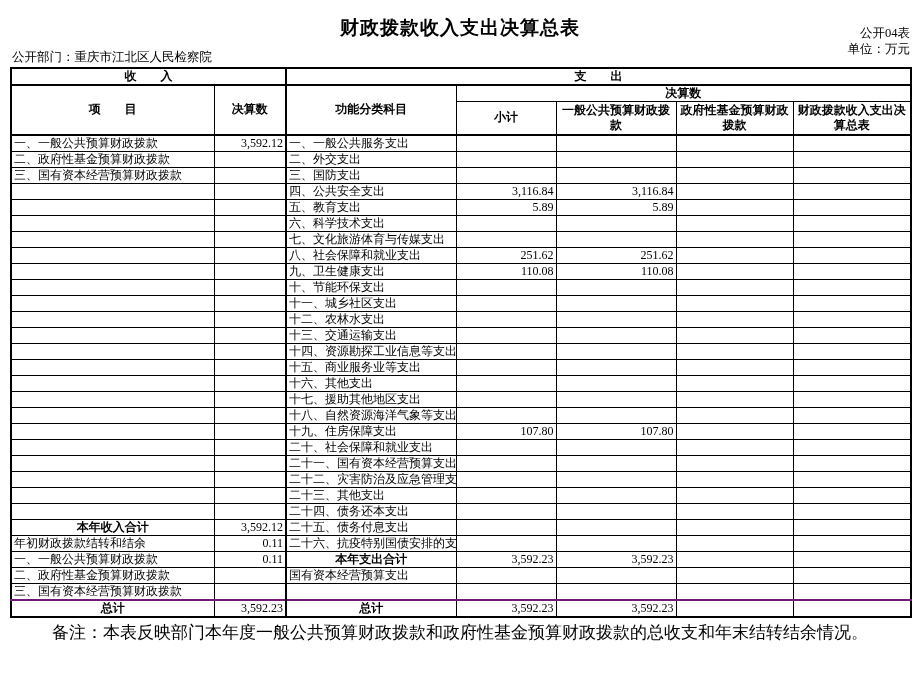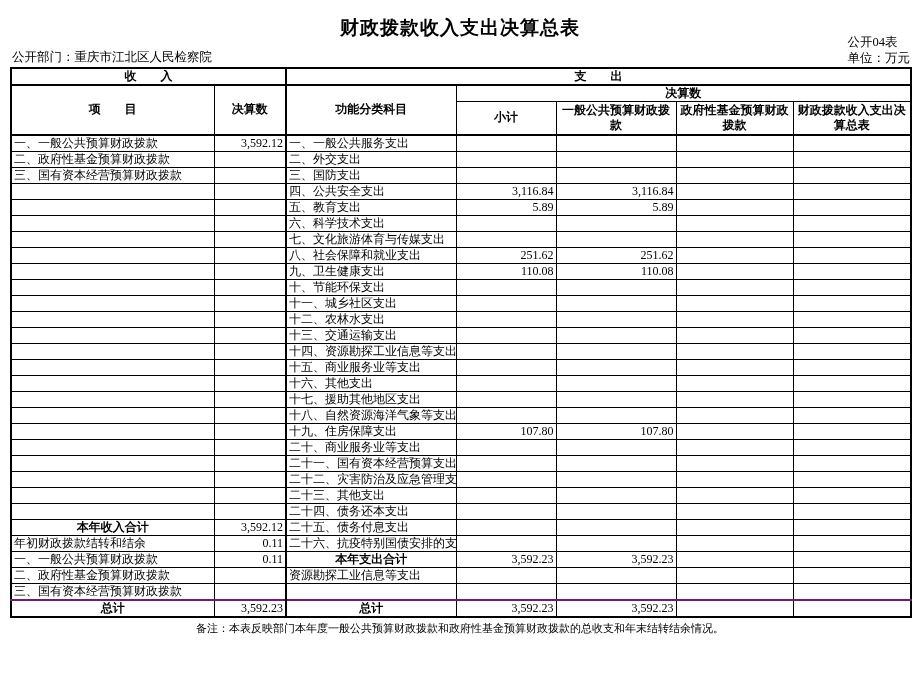--- a/index.html
+++ b/index.html
@@ -16,21 +16,21 @@
     text-align: center;
     font-size: 19px;
     font-weight: 700;
     letter-spacing: 1px;
     padding-top: 15px;
     height: 34px;
   }
 
   .meta { position: relative; height: 33px; margin: 0 10px; font-size: 12.5px; }
   .meta-left  { position: absolute; left: 2px; bottom: 1px; }
-  .meta-right { position: absolute; right: 0; bottom: 1px; text-align: left; line-height: 16px; }
+  .meta-right { position: absolute; right: 0; bottom: 10px; text-align: right; line-height: 16px; }
 
   table.fin {
     width: 900px;
     margin: 0 10px;
     border-collapse: collapse;
     table-layout: fixed;
     border: 2px solid #000;
     font-size: 12px;
   }
   .fin th, .fin td {
@@ -48,21 +48,21 @@
   tr.hdr-sub th { height: 15px; margin-top: 48px; }
   tr.hdr-cols th { height: 33px; white-space: normal; line-height: 15px; }
   .divR { border-right: 2px solid #000 !important; }
   tbody td.lbl { text-align: left; }
   tbody td.num { text-align: right; }
   tbody td.ctr { text-align: center; font-weight: 700; }
   tr.grand td { border-top: 2px solid #701a75; }
 
   .note {
     text-align: center;
-    font-size: 11px;
+    font-size: 17px;
     margin-top: 3px;
   }
 </style>
 </head>
 <body>
 
 <div class="page">
 
   <div class="title">财政拨款收入支出决算总表</div>
 
@@ -270,21 +270,21 @@
           <td class="num divR"></td>
           <td class="lbl">十九、住房保障支出</td>
           <td class="num">107.80</td>
           <td class="num">107.80</td>
           <td class="num"></td>
           <td class="num"></td>
         </tr>
         <tr>
           <td class="lbl"></td>
           <td class="num divR"></td>
-          <td class="lbl">二十、商业服务业等支出</td>
+          <td class="lbl">二十、社会保障和就业支出</td>
           <td class="num"></td>
           <td class="num"></td>
           <td class="num"></td>
           <td class="num"></td>
         </tr>
         <tr>
           <td class="lbl"></td>
           <td class="num divR"></td>
           <td class="lbl">二十一、国有资本经营预算支出</td>
           <td class="num"></td>
@@ -342,21 +342,21 @@
           <td class="num divR">0.11</td>
           <td class="ctr">本年支出合计</td>
           <td class="num">3,592.23</td>
           <td class="num">3,592.23</td>
           <td class="num"></td>
           <td class="num"></td>
         </tr>
         <tr>
           <td class="lbl">二、政府性基金预算财政拨款</td>
           <td class="num divR"></td>
-          <td class="lbl">资源勘探工业信息等支出</td>
+          <td class="lbl">国有资本经营预算支出</td>
           <td class="num"></td>
           <td class="num"></td>
           <td class="num"></td>
           <td class="num"></td>
         </tr>
         <tr>
           <td class="lbl">三、国有资本经营预算财政拨款</td>
           <td class="num divR"></td>
           <td class="lbl"></td>
           <td class="num"></td>

